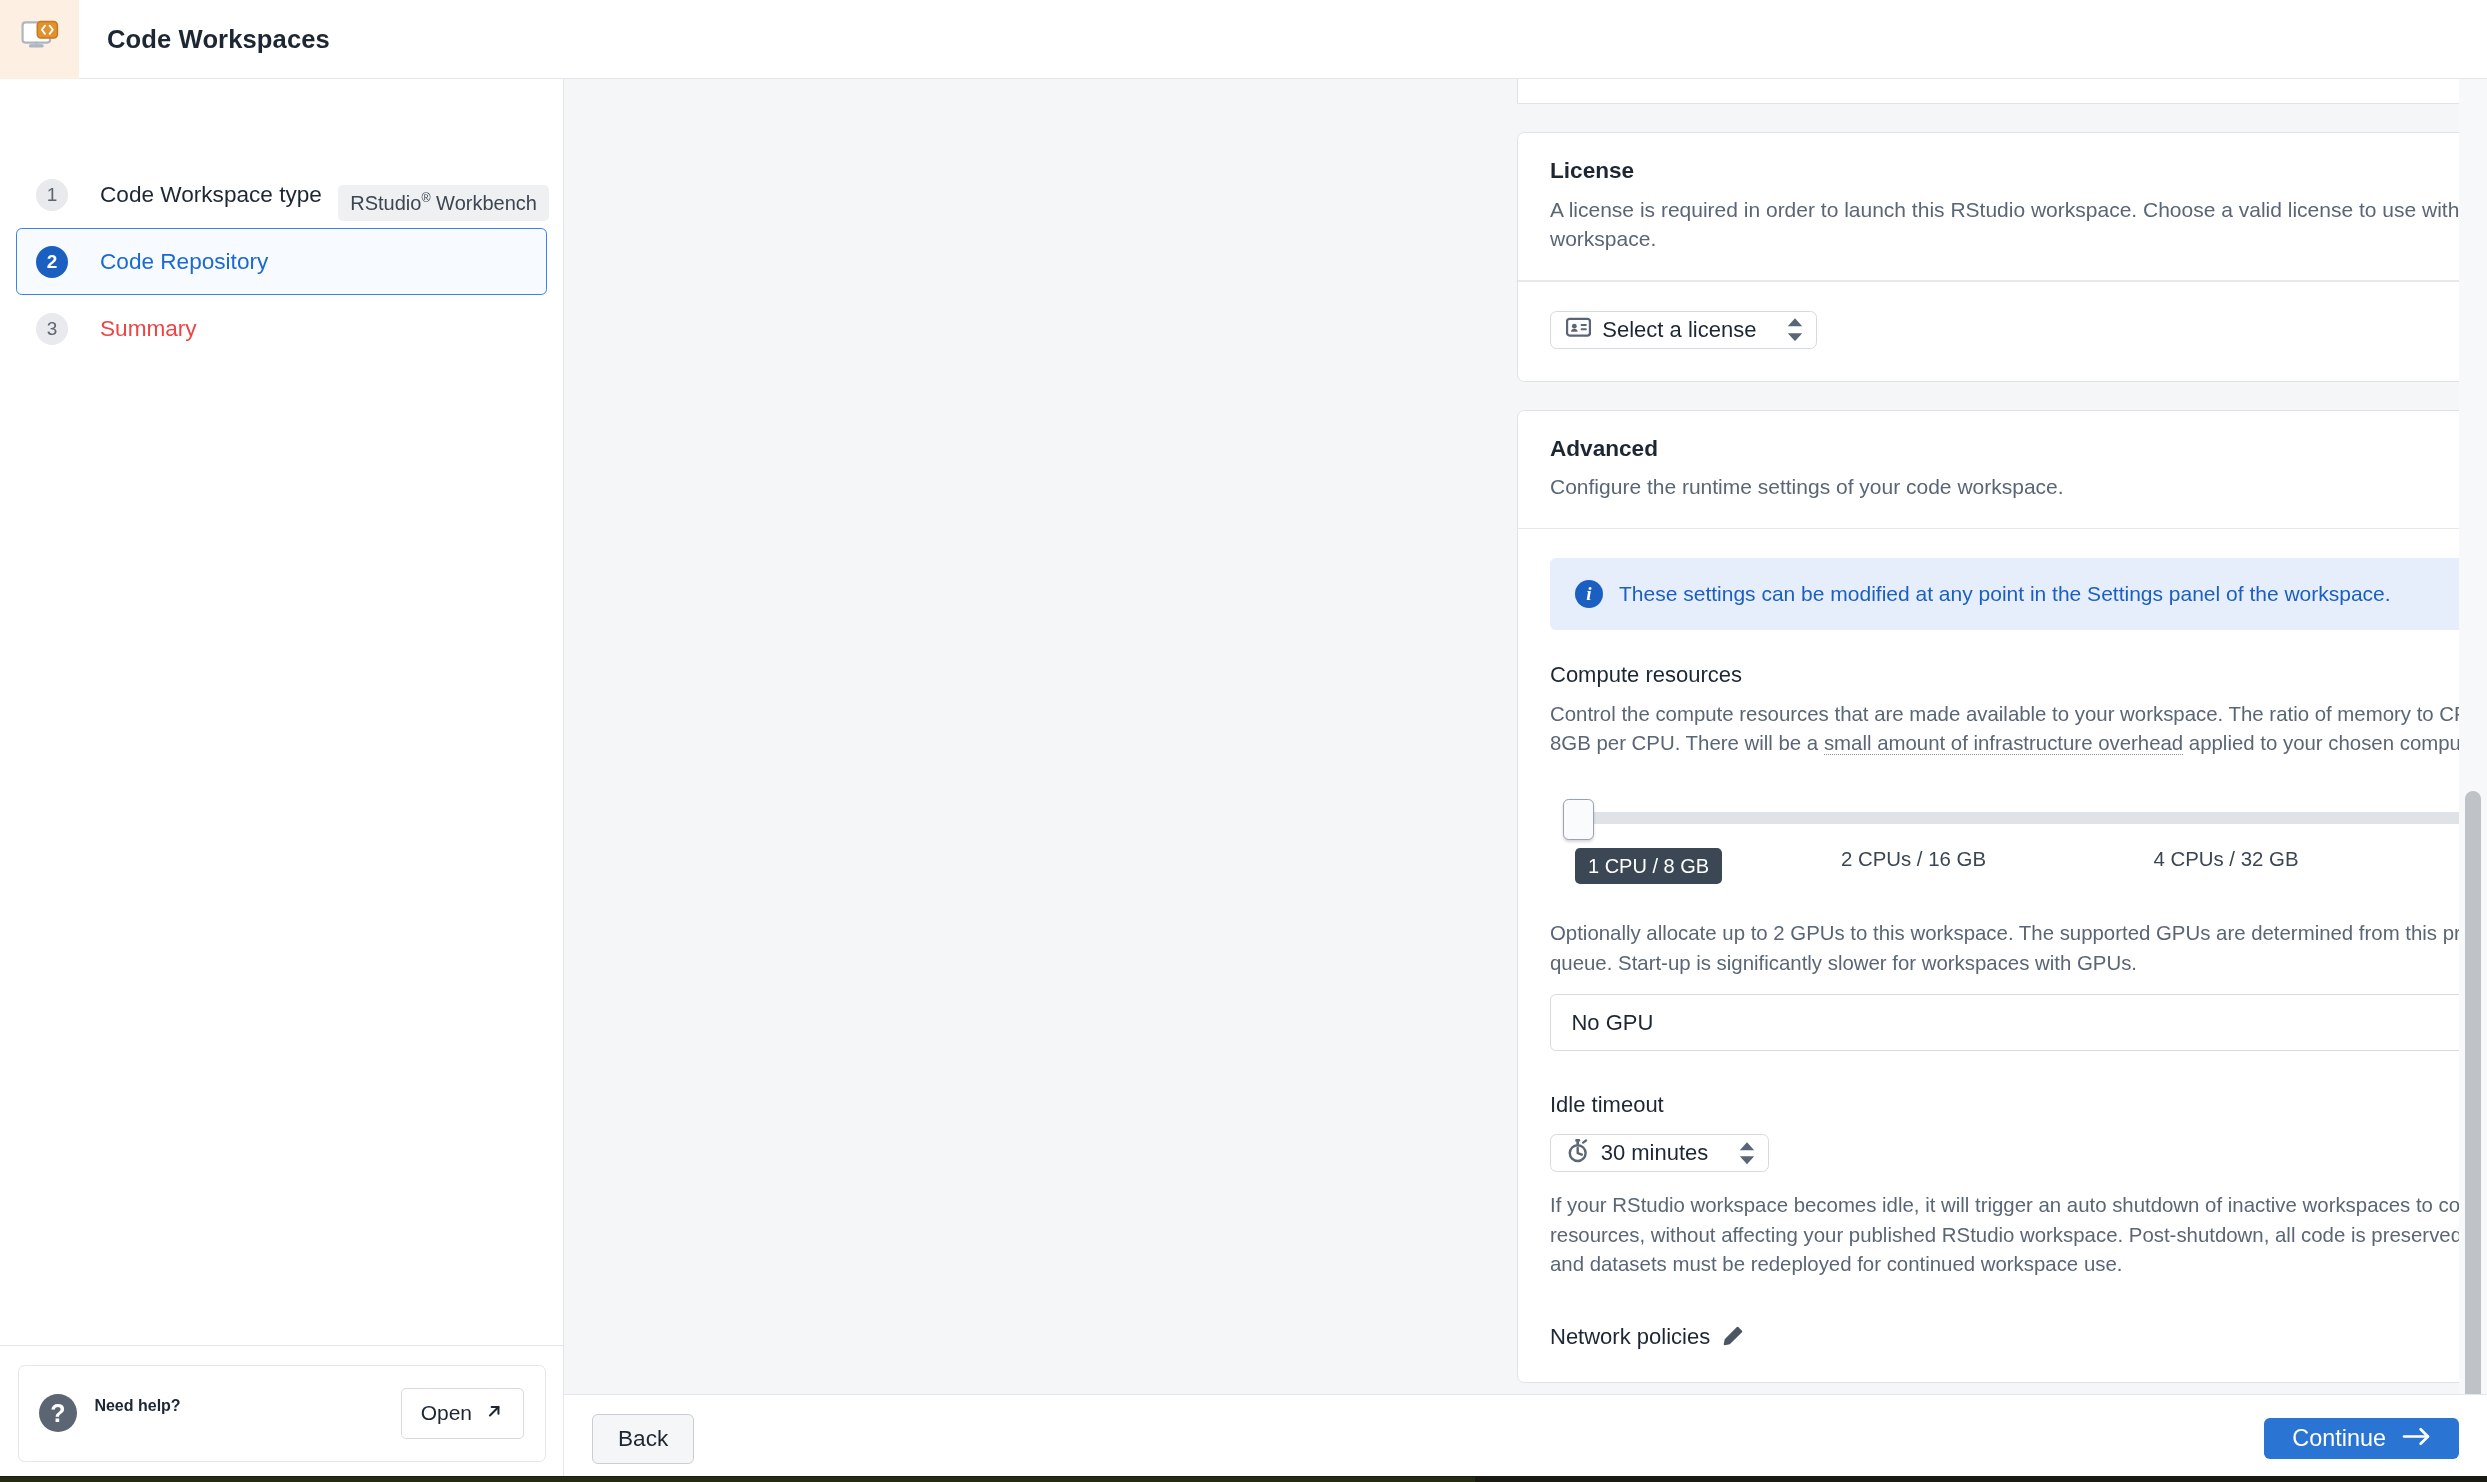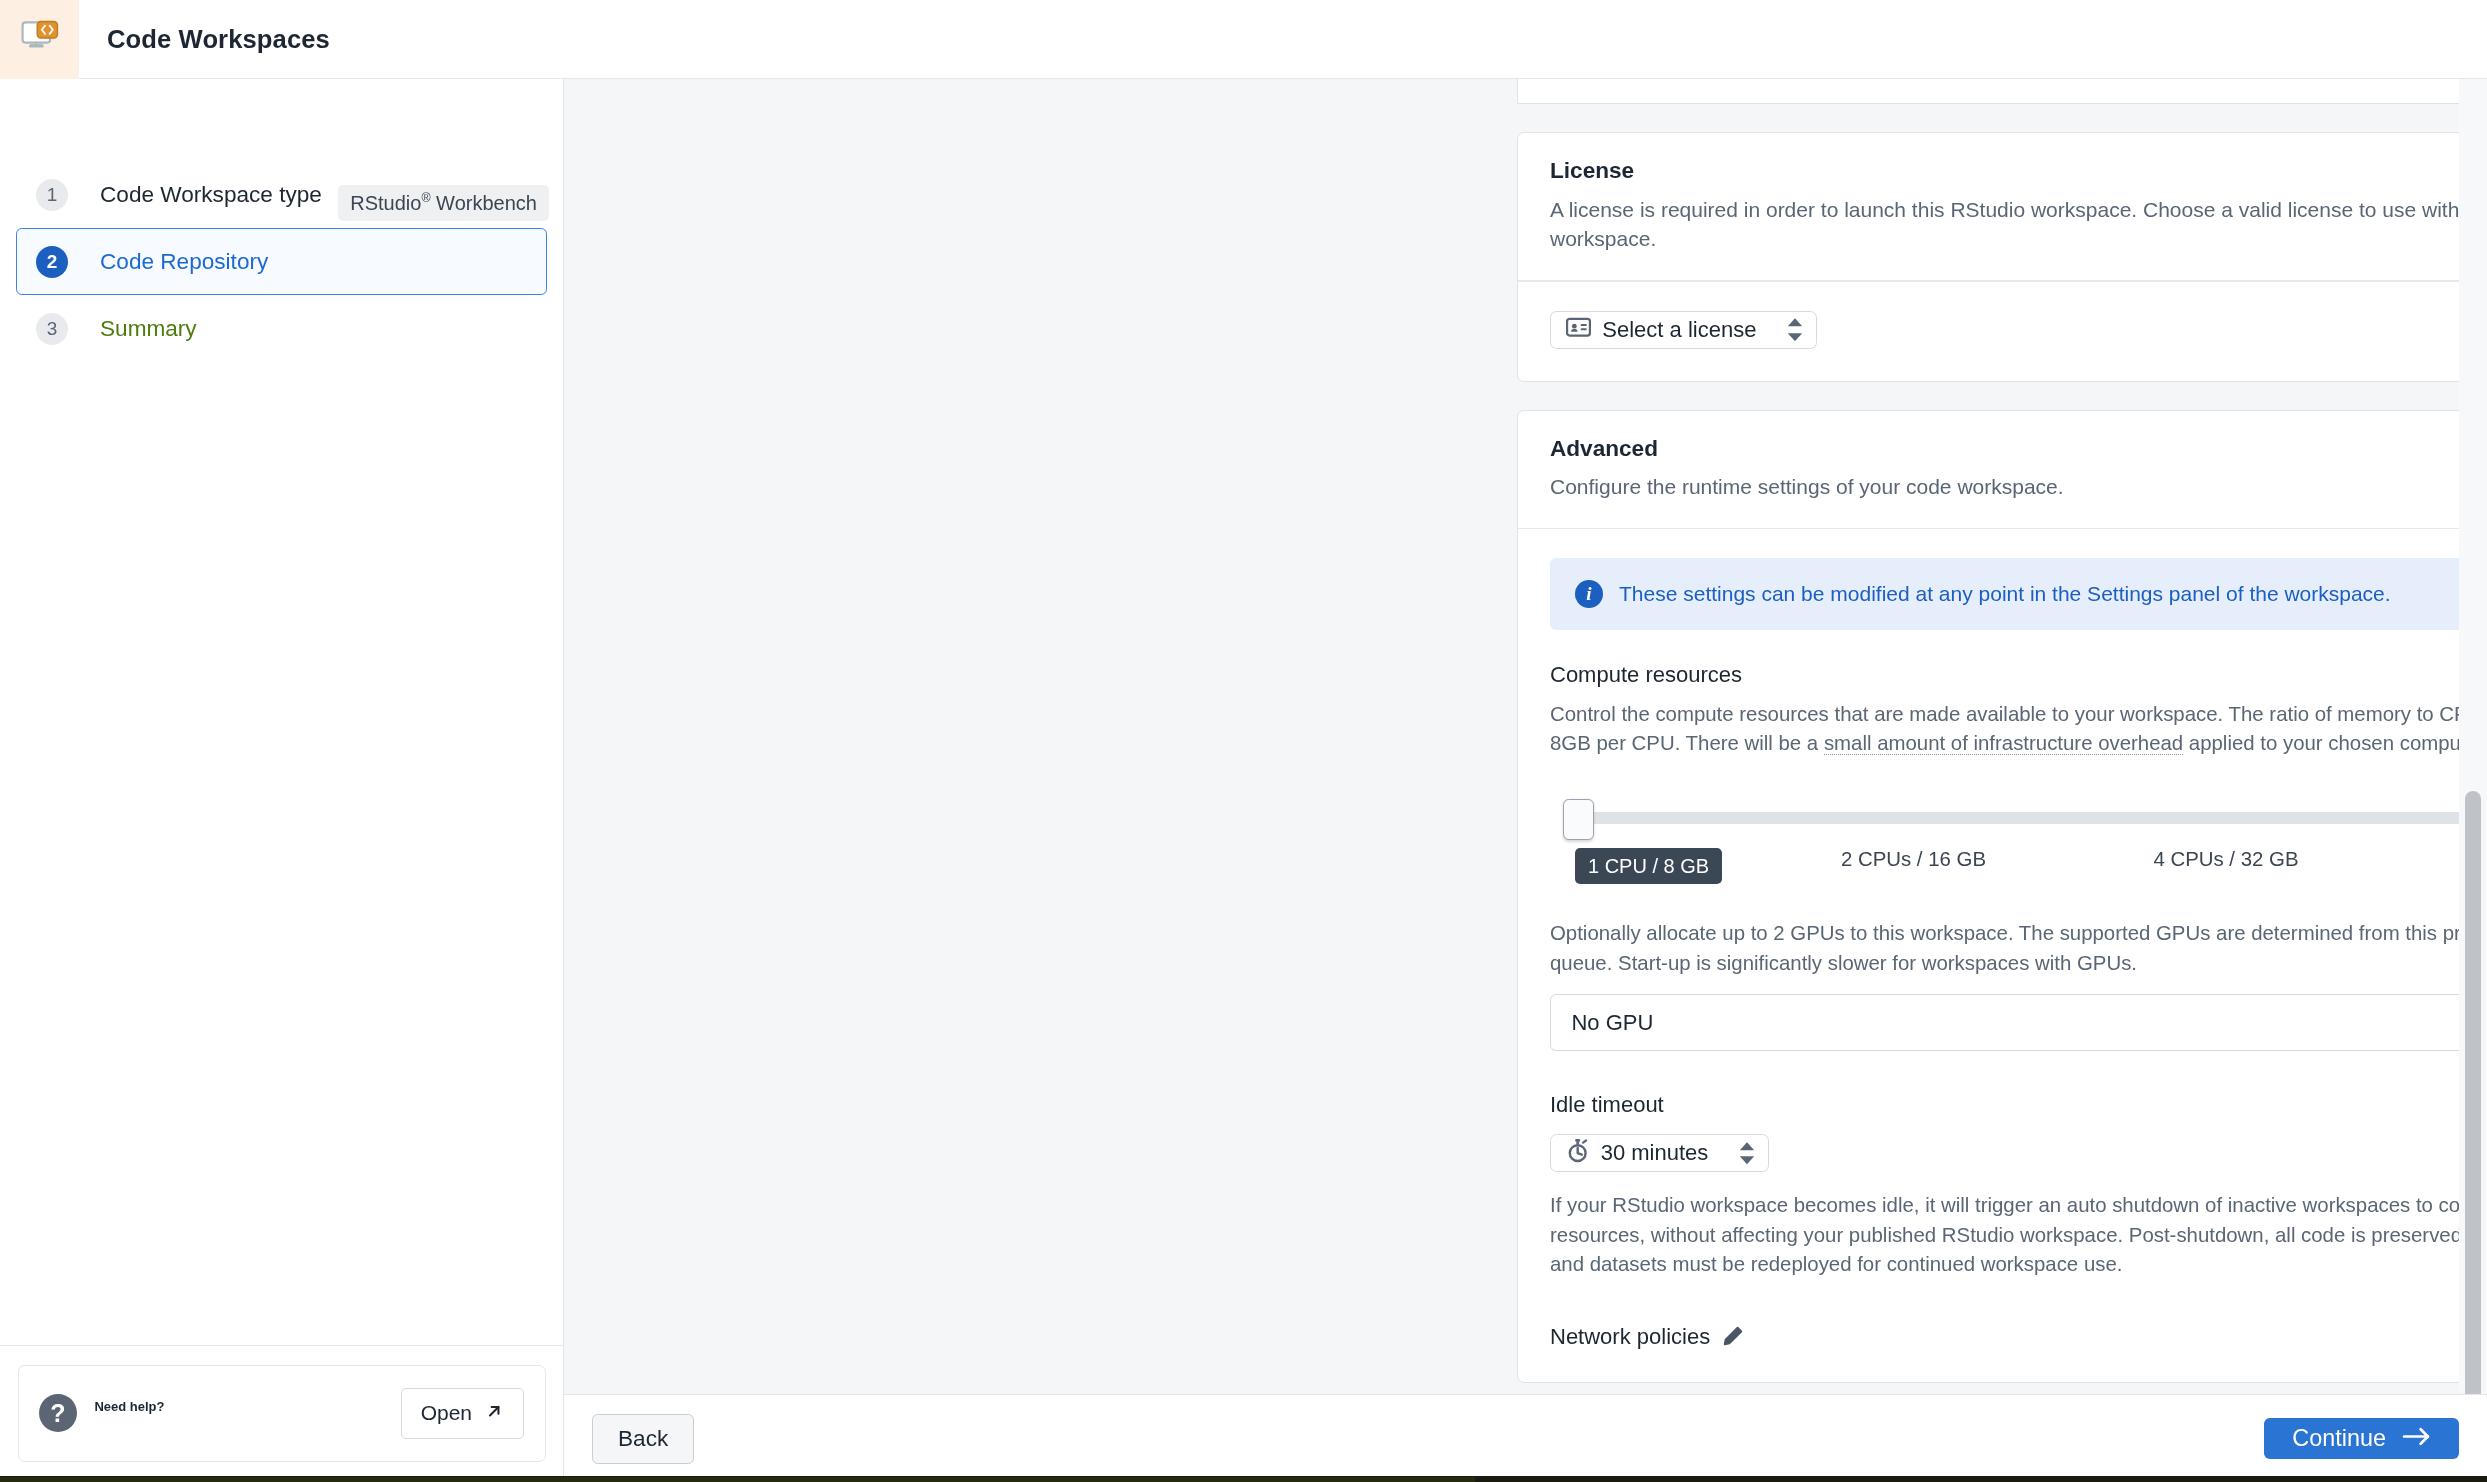--- a/index.html
+++ b/index.html
@@ -63,21 +63,21 @@
     display: flex; align-items: center; justify-content: center;
     font-size: 19px; font-weight: 400;
   }
   .step.active .step-num { background: #1b5fc0; color: #ffffff; font-weight: 600; }
   .step-label {
     margin-left: 32px;
     font-size: 22.6px; color: #1d2733; font-weight: 400;
     white-space: nowrap;
   }
   .step.active .step-label { color: #1b6ad4; }
-  .step.muted .step-label { color: #4d7c0f; }
+  .step.muted .step-label { color: #ef4444; }
   .step-badge {
     margin-left: 16px;
     background: #eef0f2; color: #3b4652;
     border-radius: 5.1px;
     font-size: 20px; padding: 6.6px 12.4px;
     white-space: nowrap;
     margin-top: 17px;
   }
   .step-badge sup { font-size: 12.4px; vertical-align: super; }
 
@@ -92,21 +92,21 @@
     display: flex; align-items: center;
     background: #ffffff;
   }
   .help-qmark {
     width: 38px; height: 38px; flex: 0 0 38px;
     border-radius: 50%; background: #5b6573; color:#ffffff;
     display: flex; align-items: center; justify-content: center;
     font-size: 25px; font-weight: 700;
   }
   .help-text { margin-left: 17.5px; flex: 1 1 auto; }
-  .help-title { font-size: 13px; font-weight: 700; color: #1d2733; margin-bottom: 14px; }
+  .help-title { font-size: 16px; font-weight: 700; color: #1d2733; margin-bottom: 14px; }
   .help-sub { font-size: 20px; color: #5a6675; line-height: 1.32; max-width: 307px; }
   .help-open-btn {
     border: 1.5px solid #d6dadf; border-radius: 5px;
     background: #ffffff;
     padding: 11.7px 19px;
     font-size: 21px; color: #1d2733;
     display: flex; align-items: center; gap: 11.7px;
     white-space: nowrap;
   }
 

